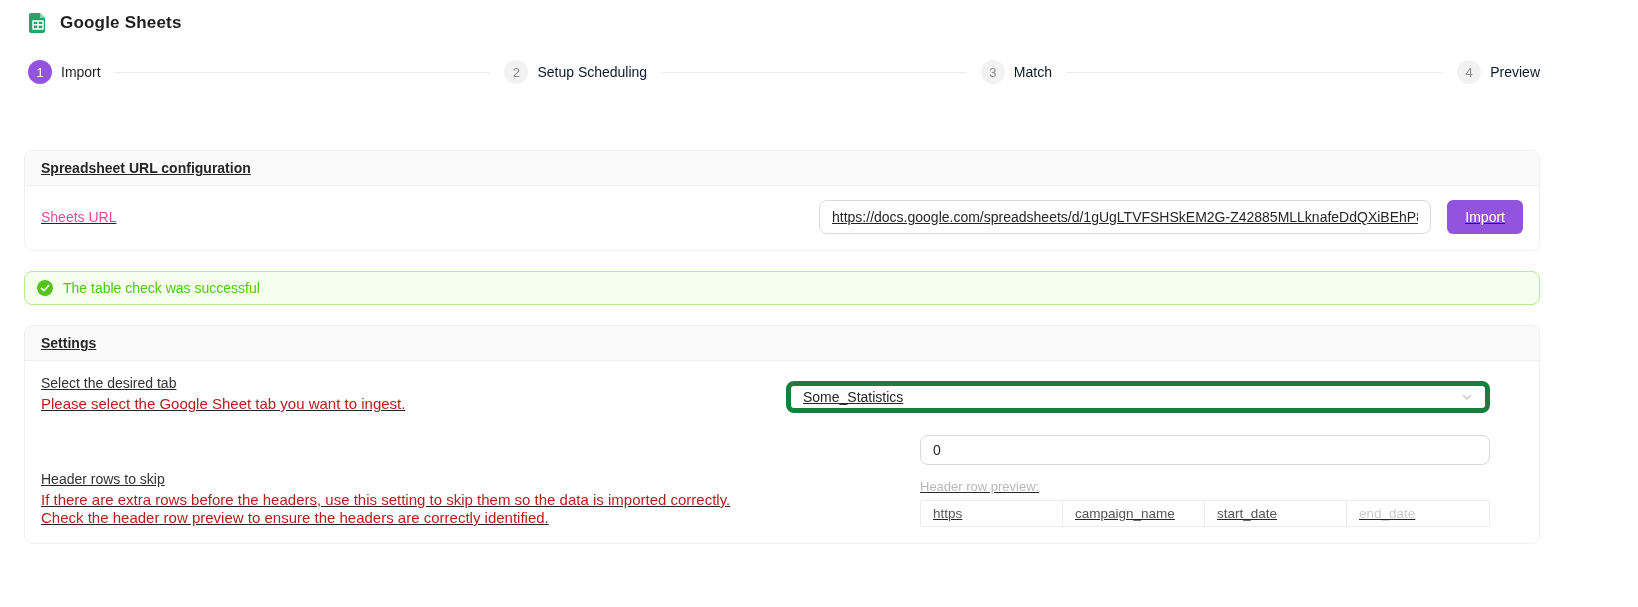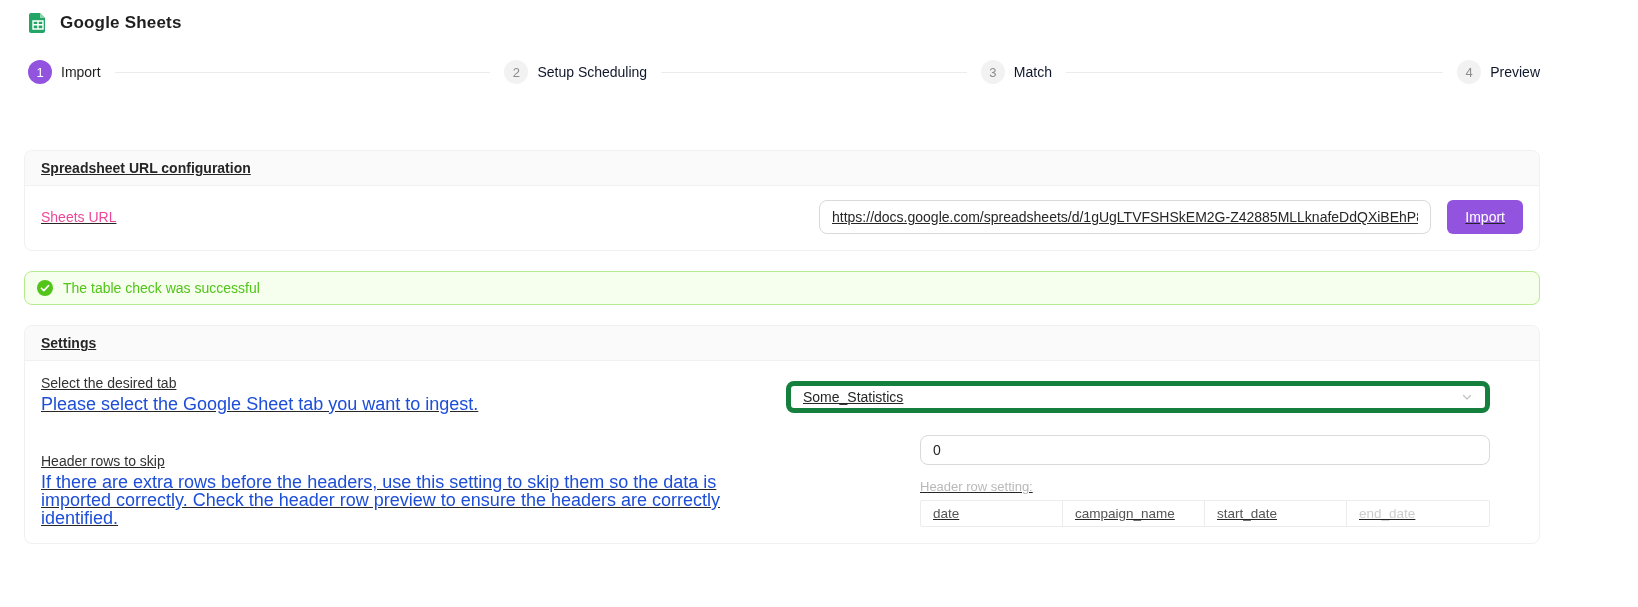--- a/index.html
+++ b/index.html
@@ -66,21 +66,21 @@
     display: flex; align-items: center; gap: 10px;
   }
   .alert-text { color: #52c41a; }
 
   
   .setting-row { display: flex; align-items: flex-end; }
   .setting-row + .setting-row { margin-top: 22px; }
   .setting-text { flex: 1 1 auto; max-width: 745px; padding-right: 30px; }
   .setting-text.pad-top { padding-top: 16px; }
   .setting-label { color: #333; margin-bottom: 4px; }
-  .setting-help { color: #1d4ed8; font-size: 18px; line-height: 18px; }
+  .setting-help { color: #b91c1c; font-size: 15px; line-height: 18px; }
   .setting-controls { width: 704px; flex: 0 0 auto; }
   .setting-controls.inset { padding-left: 134px; }
 
   .select-box {
     width: 100%; height: 32px; border: 5px solid #15803d; border-radius: 8px;
     display: flex; align-items: center; justify-content: space-between;
     padding: 0 12px; background: #fff; cursor: pointer;
   }
   .select-value { color: #262626; }
 
@@ -179,23 +179,23 @@
         </div>
       </div>
 
       <div class="setting-row">
         <div class="setting-text pad-top">
           <div class="setting-label">Header rows to skip</div>
           <div class="setting-help">If there are extra rows before the headers, use this setting to skip them so the data is imported correctly. Check the header row preview to ensure the headers are correctly identified.</div>
         </div>
         <div class="setting-controls inset">
           <input class="text-input number-input" type="text" value="0" style="">
-          <div class="preview-label">Header row setting:</div>
+          <div class="preview-label">Header row preview:</div>
           <div class="preview-table">
-            <div class="preview-cell">date</div>
+            <div class="preview-cell">https</div>
             <div class="preview-cell">campaign_name</div>
             <div class="preview-cell">start_date</div>
             <div class="preview-cell">end_date</div>
           </div>
         </div>
       </div>
 
     </div>
   </section>
 

